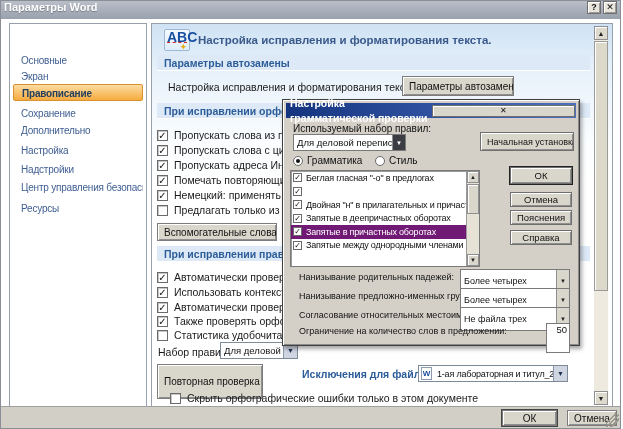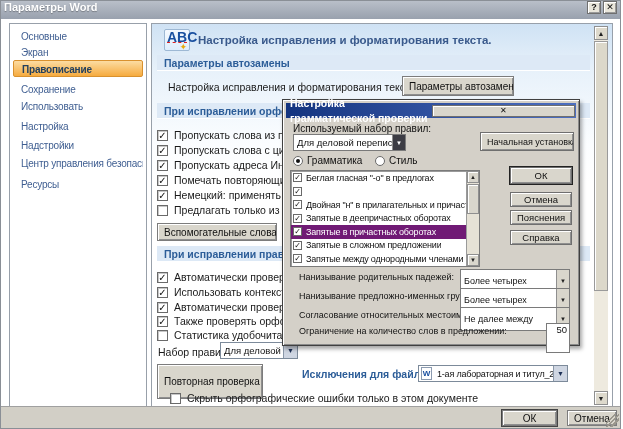--- a/index.html
+++ b/index.html
@@ -5,21 +5,21 @@
   html,body{margin:0;padding:0;background:#fff;}
   *{box-sizing:border-box;font-family:"Liberation Sans","DejaVu Sans",sans-serif;}
   .stage{position:relative;width:623px;height:429px;background:#fff;overflow:hidden;}
   .win{position:absolute;left:0;top:0;width:621px;height:429px;border:1px solid #8a8f96;background:#fff;}
   
   .titlebar{position:absolute;left:0;top:0;right:0;height:18px;background:linear-gradient(#b9bfc9,#99a1ae);display:flex;padding:0 3px;}
   .tb-title{color:#fff;font-size:11px;font-weight:bold;flex:1;text-shadow:0 1px 1px rgba(0,0,0,.3);}
   .tb-btn{width:14px;height:13px;margin-left:2px;background:#e9e6db;border:1px solid #6f6f6f;box-shadow:inset 1px 1px 0 #fff,inset -1px -1px 0 #9a9a9a;font-size:9px;font-weight:bold;color:#111;display:flex;align-items:center;justify-content:center;line-height:1;}
   
   .sidebar{position:absolute;left:8px;top:22px;width:138px;height:385px;background:#fff;border:1px solid #98a0aa;}
-  .nav{position:absolute;left:3px;right:3px;height:17px;line-height:17px;padding-left:8px;font-size:10px;color:#3f5e91;letter-spacing:-.2px;white-space:nowrap;overflow:hidden;cursor:default;}
+  .nav{position:absolute;left:3px;right:3px;height:17px;line-height:17px;padding-left:8px;font-size:10px;color:#3f5e91;letter-spacing:-.2px;white-space:nowrap;overflow:hidden;cursor:default;margin-top:24px;}
   .nav.active{background:linear-gradient(#fcdca2,#f6ab3f);border:1px solid #d9912e;border-radius:2px;color:#23405e;font-weight:bold;}
   
   .content{position:absolute;left:150px;top:22px;width:462px;height:385px;border:1px solid #98a0aa;background:linear-gradient(180deg,#cfe2f4 0,#e7f1fa 45px,#fbfdff 120px,#ffffff 160px);overflow:hidden;}
   .hdr-icon{position:absolute;left:12px;top:5px;width:26px;height:22px;background:linear-gradient(#f4f9ff,#dfeefc);border:1px solid #9db8d4;border-radius:2px;text-align:center;}
   .hdr-icon .abc{font-size:14px;font-weight:bold;color:#1a50a0;line-height:10px;display:block;border-bottom:1px dashed #d22;width:20px;margin:2px auto 0;}
   .hdr-icon .spark{color:#e8a90c;font-size:9px;line-height:8px;display:block;text-align:right;padding-right:2px;}
   .hdr-text{position:absolute;left:46px;top:10px;font-size:11.5px;font-weight:bold;color:#3a5a8c;}
   .band{position:absolute;left:5px;right:22px;height:16px;background:#dde9f6;border-bottom:1px solid #fff;color:#2c5d98;font-size:10.5px;font-weight:bold;line-height:16px;padding-left:7px;white-space:nowrap;overflow:hidden;}
   .lbl{position:absolute;font-size:10.5px;color:#1a1a1a;white-space:nowrap;}
   .btn{position:absolute;background:#d9d6cc;border:1px solid #7c7c7c;box-shadow:inset 1px 1px 0 #fff,inset -1px -1px 0 #8f8f8f;font-size:10px;color:#111;text-align:center;cursor:default;white-space:nowrap;overflow:hidden;}
@@ -77,21 +77,21 @@
     <span class="tb-title">Параметры Word</span>
     <span class="tb-btn">?</span>
     <span class="tb-btn">✕</span>
   </div>
 
   <div class="sidebar">
     <div class="nav" style="top:4px">Основные</div>
     <div class="nav" style="top:20px">Экран</div>
     <div class="nav active" style="top:36px">Правописание</div>
     <div class="nav" style="top:57px">Сохранение</div>
-    <div class="nav" style="top:74px">Использовать</div>
+    <div class="nav" style="top:74px">Дополнительно</div>
     <div class="nav" style="top:94px">Настройка</div>
     <div class="nav" style="top:113px">Надстройки</div>
     <div class="nav" style="top:131px">Центр управления безопасностью</div>
     <div class="nav" style="top:152px">Ресурсы</div>
   </div>
 
   <div class="content">
     <div class="hdr-icon">
           <span class="abc">ABC</span>
           <span class="spark">✦</span>
@@ -221,24 +221,20 @@
       <div class="rule">
             <span class="cb checked"></span>
             <span class="rlabel">Запятые в деепричастных оборотах</span>
           </div>
       <div class="rule sel">
             <span class="cb checked"></span>
             <span class="rlabel">Запятые в причастных оборотах</span>
           </div>
       <div class="rule">
             <span class="cb checked"></span>
-            <span class="rlabel">Запятые в сложном предложении</span>
-          </div>
-      <div class="rule">
-            <span class="cb checked"></span>
             <span class="rlabel">Запятые между однородными членами</span>
           </div>
       <div class="lb-scroll">
         <div class="lb-btn" style="top:0">▲</div>
         <div class="lb-thumb"></div>
         <div class="lb-btn" style="bottom:0">▼</div>
       </div>
     </div>
 
     <button class="dbtn default" style="left:227px;top:67px;width:62px;height:17px">ОК</button>
@@ -251,21 +247,21 @@
           <span class="ctext">Более четырех</span>
           <span class="carrow">▼</span>
         </div>
     <div class="dlbl" style="left:16px;top:191px;font-size:9px">Нанизывание предложно-именных групп:</div>
     <div class="dcombo" style="left:177px;top:188px;width:110px">
           <span class="ctext">Более четырех</span>
           <span class="carrow">▼</span>
         </div>
     <div class="dlbl" style="left:16px;top:210px;font-size:9px">Согласование относительных местоимений:</div>
     <div class="dcombo" style="left:177px;top:207px;width:110px">
-          <span class="ctext">Не далее между</span>
+          <span class="ctext">Не файла трех</span>
           <span class="carrow">▼</span>
         </div>
     <div class="dlbl" style="left:16px;top:226px;font-size:9px">Ограничение на количество слов в предложении:</div>
     <div class="dinput" style="left:263px;top:223px;width:24px;height:30px">50</div>
   </div>
 
  </div>
 </div>
 
 </body></html>

